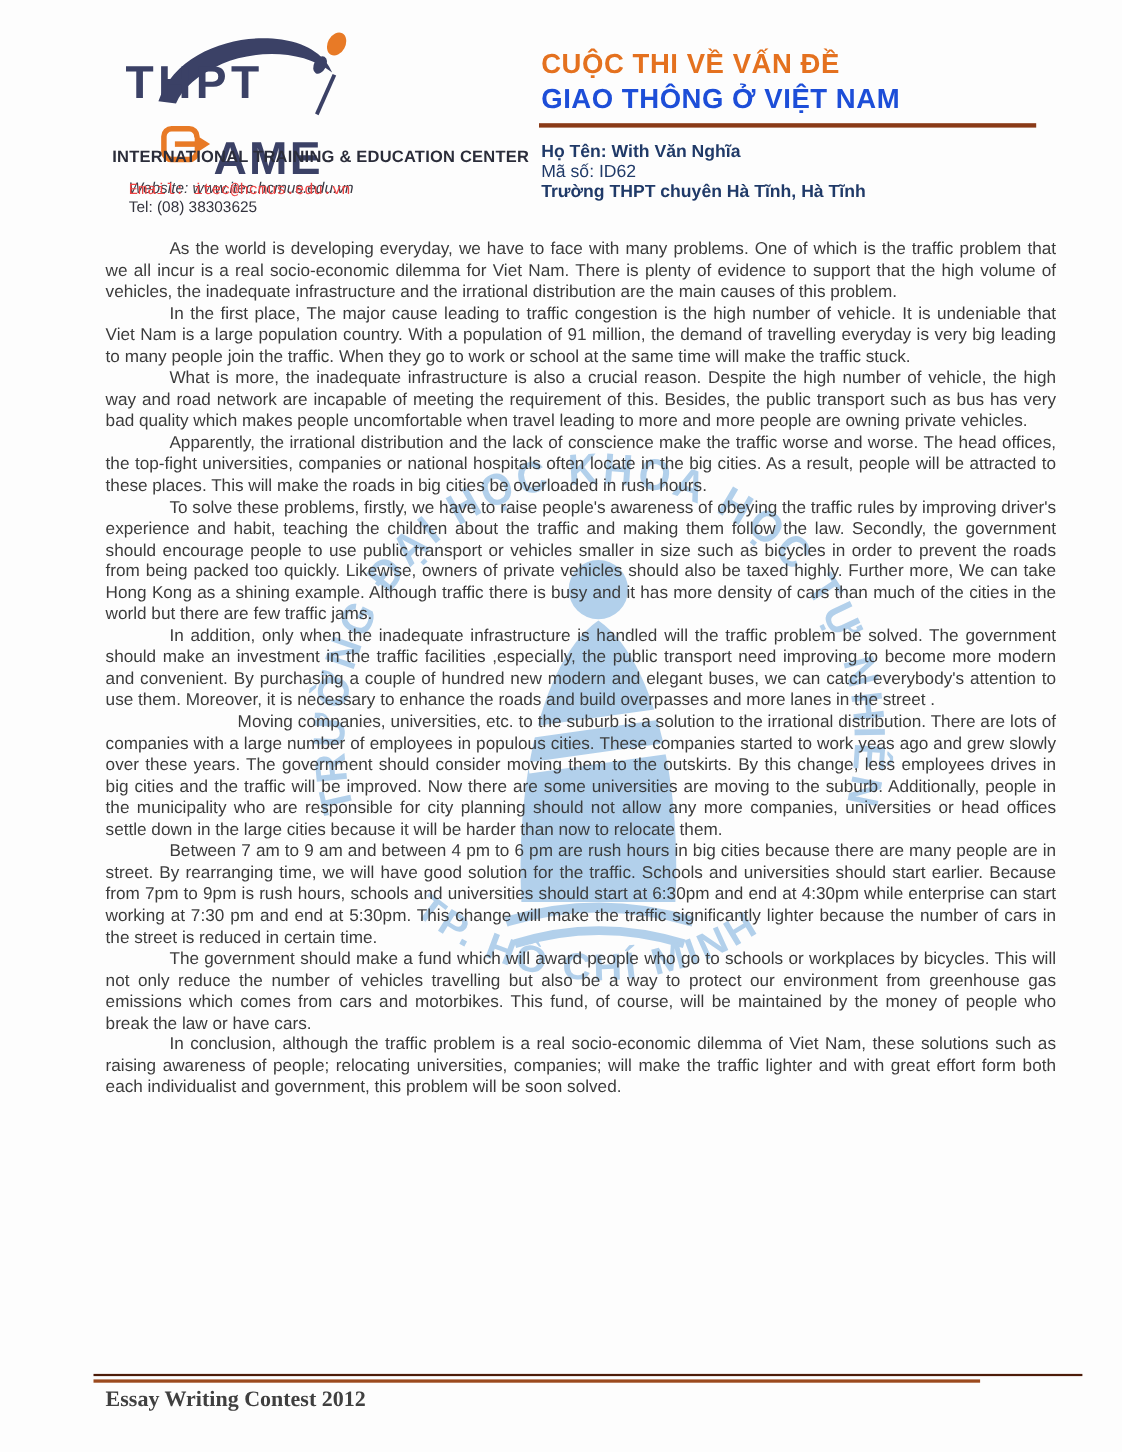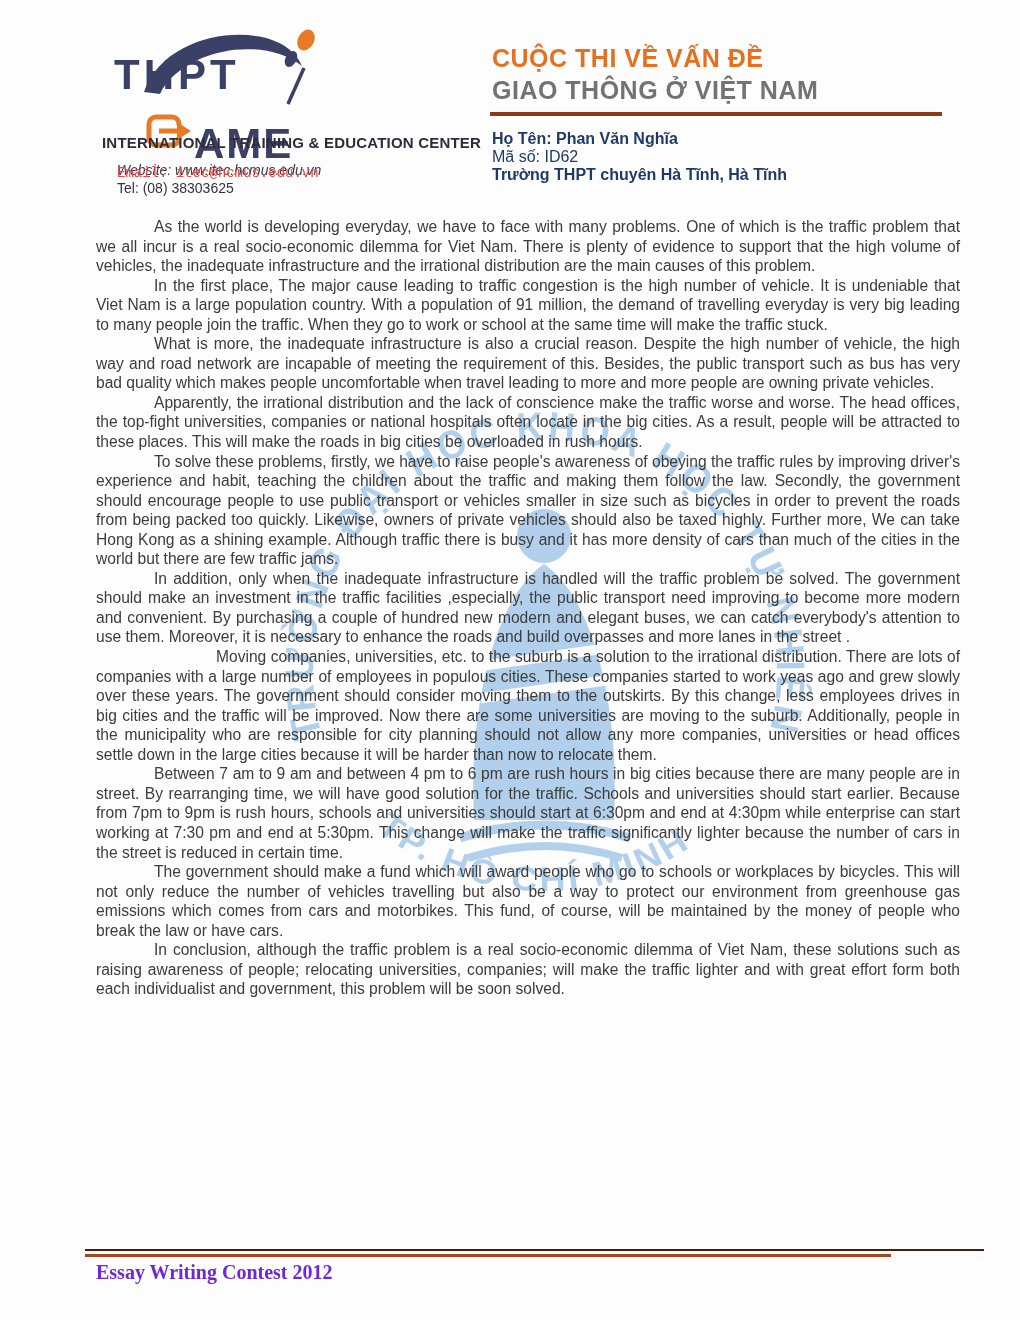--- a/index.html
+++ b/index.html
@@ -22,38 +22,38 @@
   }
   .logo-game{position:absolute;left:146px;top:97px;z-index:2;display:flex;align-items:center;}
   .logo-g-icon{width:46px;height:36px;margin-right:2px;}
   .logo-ame{font-size:42px;font-weight:bold;color:#3b4166;letter-spacing:2px;line-height:1;margin-top:26px;}
   .org-name{position:absolute;left:102px;top:134px;font-size:15px;font-weight:bold;color:#2b2d3a;letter-spacing:0.2px;z-index:2;}
   .org-website{position:absolute;left:117px;top:162px;font-size:14px;font-style:italic;color:#3a3a44;z-index:2;}
   .org-email{position:absolute;left:117px;top:165px;font-size:14px;color:#ef4444;z-index:2;font-family:Liberation Mono, monospace;}
   .org-tel{position:absolute;left:117px;top:180px;font-size:14px;color:#33333d;z-index:2;}
   
   .contest-title-1{position:absolute;left:492px;top:44px;font-size:25px;font-weight:bold;color:#e4711f;letter-spacing:0.5px;z-index:2;}
-  .contest-title-2{position:absolute;left:492px;top:76px;font-size:25px;font-weight:bold;color:#737373;letter-spacing:0.5px;z-index:2;}
+  .contest-title-2{position:absolute;left:492px;top:76px;font-size:25px;font-weight:bold;color:#1d4ed8;letter-spacing:0.5px;z-index:2;}
   .contest-rule{position:absolute;left:490px;top:112px;width:452px;height:4px;background:#8a3a17;z-index:2;}
   .entrant-name{position:absolute;left:492px;top:130px;font-size:16px;font-weight:bold;color:#203a68;z-index:2;}
   .entrant-id{position:absolute;left:492px;top:148px;font-size:16px;font-weight:normal;color:#203a68;z-index:2;}
   .entrant-school{position:absolute;left:492px;top:166px;font-size:16px;font-weight:bold;color:#203a68;z-index:2;}
   
   .essay{
     position:absolute;left:96px;top:217px;width:864px;z-index:1;
     font-size:15.6px;line-height:19.55px;color:#3c3c3c;text-align:justify;
   }
   .essay p{margin:0;text-indent:58px;}
   .essay p.deep{text-indent:120px;}
   
   .footer-rule-1{position:absolute;left:85px;top:1249px;width:899px;height:2px;background:#4d1c09;z-index:2;}
   .footer-rule-2{position:absolute;left:85px;top:1254px;width:806px;height:3px;background:#9c4a1e;z-index:2;}
   .footer-text{
     position:absolute;left:96px;top:1261px;z-index:2;
-    font-family:"Liberation Serif", serif;font-size:20px;font-weight:bold;color:#6d28d9;
+    font-family:"Liberation Serif", serif;font-size:20px;font-weight:bold;color:#404040;
   }
 </style>
 </head>
 <body>
 
 <div class="page">
 
   <svg class="watermark" viewBox="0 0 534 534" aria-hidden="true">
     <defs>
       <path id="wmTopArc" d="M 44 336 A 232 232 0 1 1 490 336" fill="none"></path>
@@ -92,21 +92,21 @@
     <span class="logo-ame">AME</span>
   </div>
   <div class="org-name">INTERNATIONAL TRAINING &amp; EDUCATION CENTER</div>
   <div class="org-website">Website: www.itec.hcmus.edu.vn</div>
   <div class="org-email">Email:  itec@hcmus.edu.vn</div>
   <div class="org-tel">Tel: (08) 38303625</div>
 
   <div class="contest-title-1">CUỘC THI VỀ VẤN ĐỀ</div>
   <div class="contest-title-2">GIAO THÔNG Ở VIỆT NAM</div>
   <div class="contest-rule"></div>
-  <div class="entrant-name">Họ Tên: Phan Văn Nghĩa</div>
+  <div class="entrant-name">Họ Tên: With Văn Nghĩa</div>
   <div class="entrant-id">Mã số: ID62</div>
   <div class="entrant-school">Trường THPT chuyên Hà Tĩnh, Hà Tĩnh</div>
 
   <div class="essay">
     <p>As the world is developing everyday, we have to face with many problems. One of which is the traffic problem that we all incur is a real socio-economic dilemma for Viet Nam. There is plenty of evidence to support that the high volume of vehicles, the inadequate infrastructure and the irrational distribution are the main causes of this problem.</p>
     <p>In the first place, The major cause leading to traffic congestion is the high number of vehicle. It is undeniable that Viet Nam is a large population country. With a population of 91 million, the demand of travelling everyday is very big leading to many people join the traffic. When they go to work or school at the same time will make the traffic stuck.</p>
     <p>What is more, the inadequate infrastructure is also a crucial reason. Despite the high number of vehicle, the high way and road network are incapable of meeting the requirement of this. Besides, the public transport such as bus has very bad quality which makes people uncomfortable when travel leading to more and more people are owning private vehicles.</p>
     <p>Apparently, the irrational distribution and the lack of conscience make the traffic worse and worse. The head offices, the top-fight universities, companies or national hospitals often locate in the big cities. As a result, people will be attracted to these places. This will make the roads in big cities be overloaded in rush hours.</p>
     <p>To solve these problems, firstly, we have to raise people's awareness of obeying the traffic rules by improving driver's experience and habit, teaching the children about the traffic and making them follow the law. Secondly, the government should encourage people to use public transport or vehicles smaller in size such as bicycles in order to prevent the roads from being packed too quickly. Likewise, owners of private vehicles should also be taxed highly. Further more, We can take Hong Kong as a shining example.  Although traffic there is busy and it has more density of cars than much of the cities in the world but there are few traffic jams.</p>
     <p>In addition, only when the inadequate infrastructure is handled will the traffic problem be solved. The government should make an investment in the traffic facilities ,especially, the public transport need improving to become more modern and convenient. By purchasing a couple of hundred new modern and elegant buses, we can catch everybody's attention to use them. Moreover, it is necessary to enhance the roads and build overpasses and more lanes in the street .</p>

